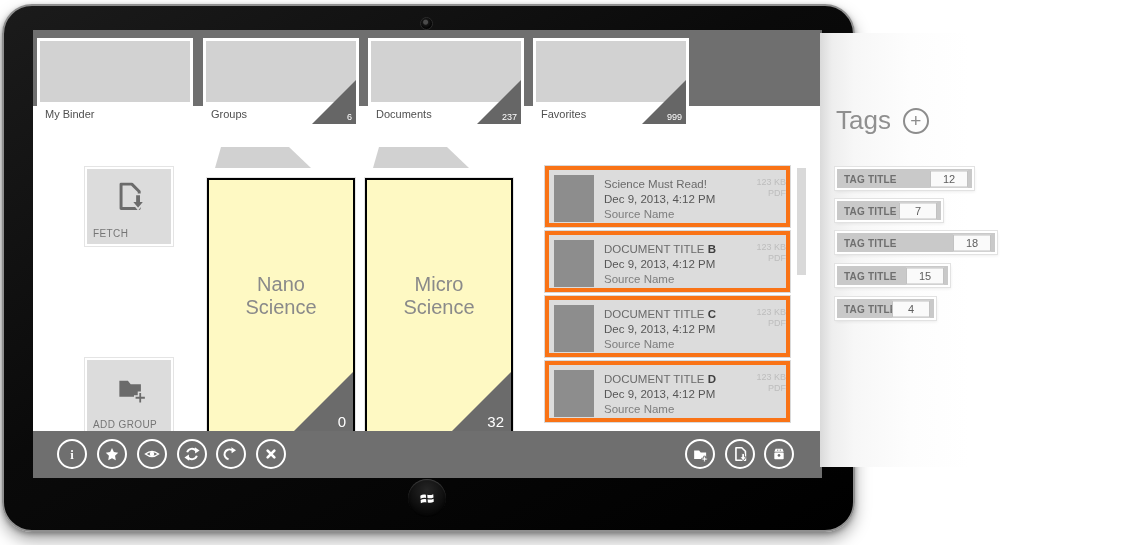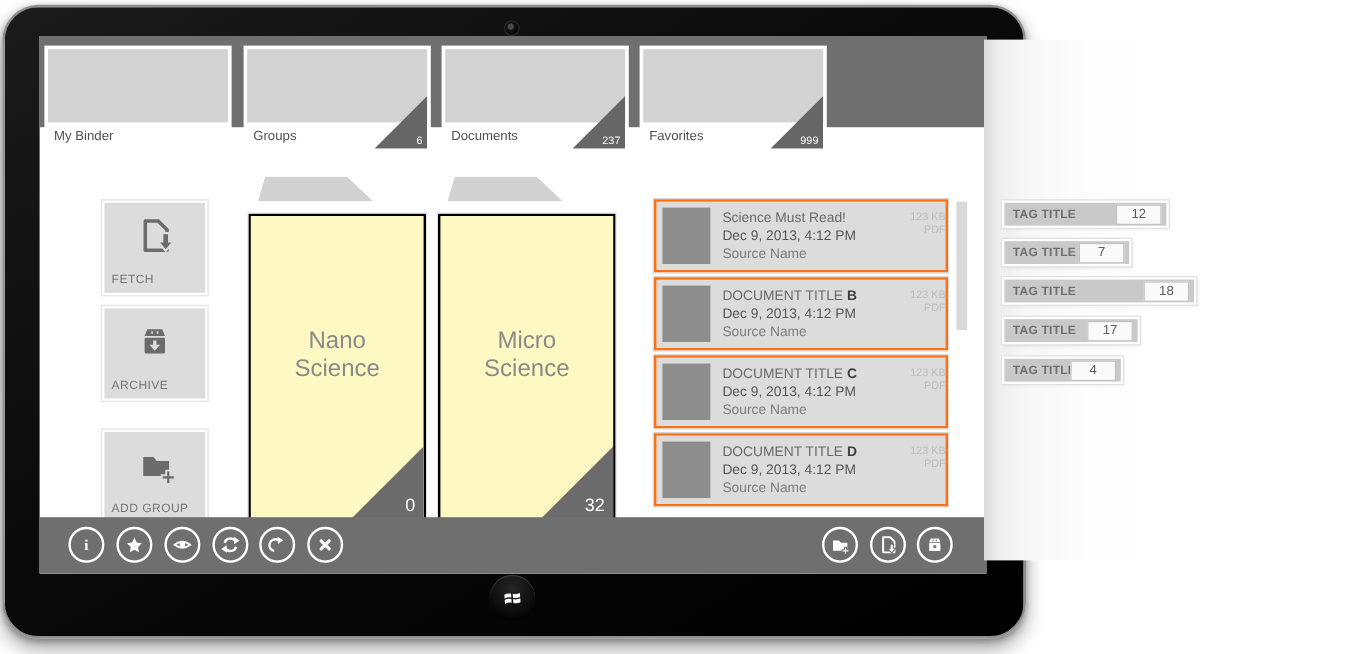--- a/index.html
+++ b/index.html
@@ -69,21 +69,21 @@
     text-align:center;font-size:20px;line-height:23px;color:#8a8a8a;
   }
   .folder-badge{
     position:absolute;right:0;bottom:0;width:62px;height:62px;
     clip-path:polygon(100% 0,100% 100%,0 100%);background:#6b6b6b;
   }
   .folder-badge span{position:absolute;right:7px;bottom:4px;font-size:15px;color:#fff;}
   
   .doc-item{
     position:absolute;left:512px;width:245px;height:61px;box-sizing:border-box;
-    background:#dcdcdc;border:2px solid #f97316;outline:1px solid #d9d9d9;cursor:pointer;
+    background:#dcdcdc;border:4px solid #f97316;outline:1px solid #d9d9d9;cursor:pointer;
   }
   .doc-thumb{position:absolute;left:5px;top:5px;width:40px;height:47px;background:#8d8d8d;}
   .doc-text{position:absolute;left:55px;top:7px;font-size:11.5px;line-height:15px;}
   .doc-title{color:#6a6a6a;}
   .doc-title b{color:#3f3f3f;}
   .doc-date{color:#565656;}
   .doc-source{color:#7d7d7d;}
   .doc-meta{position:absolute;right:0;top:7px;text-align:right;font-size:9px;line-height:11px;color:#bdbdbd;}
   .doc-scrollbar{position:absolute;left:764px;top:138px;width:9px;height:107px;background:#d9d9d9;cursor:pointer;}
   
@@ -155,29 +155,20 @@
           </div>
       </div>
     </div>
 
     <div class="action-btn" style="top:137px">
       <svg class="action-icon" width="34" height="34" viewBox="0 0 30 30">
         <path d="M8 4.5 H17.5 L24 11 V26 H8 Z" fill="none" stroke="#6b6b6b" stroke-width="2.6" stroke-linejoin="round"></path>
         <path d="M20.5 13.5 h5 v6 h3.4 l-5.9 7 -5.9 -7 h3.4 z" fill="#6b6b6b" stroke="#dcdcdc" stroke-width="1.6"></path>
       </svg>
       <span class="action-label">FETCH</span>
-    </div>
-    <div class="action-btn" style="top:225px">
-      <svg class="action-icon" width="34" height="34" viewBox="0 0 30 30">
-        <path d="M7.5 11.5 L9.5 6.5 H20.5 L22.5 11.5 Z" fill="#6b6b6b"></path>
-        <path d="M13 7.9 v2 M17 7.9 v2" stroke="#dcdcdc" stroke-width="1.2"></path>
-        <rect x="7.5" y="12.7" width="15" height="11.6" rx="1" fill="#6b6b6b"></rect>
-        <path d="M13.8 14.8 h2.4 v3.1 h2.7 l-3.9 4.4 -3.9 -4.4 h2.7 z" fill="#dcdcdc"></path>
-      </svg>
-      <span class="action-label">ARCHIVE</span>
     </div>
     <div class="action-btn" style="top:328px">
       <svg class="action-icon" width="34" height="34" viewBox="0 0 30 30">
         <path d="M6.5 9.5 H14 L16.5 12.5 H25.5 V23.5 H6.5 Z" fill="#6b6b6b"></path>
         <path d="M23.4 19.6 h3 v3.4 h3.3 v3 h-3.3 v3.4 h-3 v-3.4 h-3.3 v-3 h3.3 z" fill="#6b6b6b" stroke="#dcdcdc" stroke-width="1.4"></path>
       </svg>
       <span class="action-label">ADD GROUP</span>
     </div>
 
     <div class="folder" style="left:174px">
@@ -315,34 +306,40 @@
         <path d="M4.2 8.6 C6.2 7.4 8.6 7.2 10.9 8 L10.9 11.9 C8.6 11.1 6.2 11.3 4.2 12.5 Z"></path>
         <path d="M12.6 8.2 C15 9 17.4 9 19.8 8 L19.8 11.9 C17.4 12.9 15 12.9 12.6 12.1 Z"></path>
         <path d="M4.2 13.9 C6.2 12.7 8.6 12.5 10.9 13.3 L10.9 17.2 C8.6 16.4 6.2 16.6 4.2 17.8 Z"></path>
         <path d="M12.6 13.5 C15 14.3 17.4 14.3 19.8 13.3 L19.8 17.2 C17.4 18.2 15 18.2 12.6 17.4 Z"></path>
       </g>
     </svg>
   </div>
 </div>
 
 <div class="tags-sheet">
+  <div class="tags-header">
+    <span class="tags-title">Tags</span>
+    <div class="tags-add">
+      <span>+</span>
+    </div>
+  </div>
 
   <div class="tag-row" style="top: 134px; width: 139px;">
     <span class="tag-label">TAG TITLE</span>
     <span class="tag-count">12</span>
   </div>
   <div class="tag-row" style="top: 166px; width: 108px;">
     <span class="tag-label">TAG TITLE</span>
     <span class="tag-count">7</span>
   </div>
   <div class="tag-row" style="top: 198px; width: 162px;">
     <span class="tag-label">TAG TITLE</span>
     <span class="tag-count">18</span>
   </div>
   <div class="tag-row" style="top: 231px; width: 115px;">
     <span class="tag-label">TAG TITLE</span>
-    <span class="tag-count">17</span>
+    <span class="tag-count">15</span>
   </div>
   <div class="tag-row" style="top: 264px; width: 101px;">
     <span class="tag-label">TAG TITLE</span>
     <span class="tag-count">4</span>
   </div>
 </div>
 
 </body></html>

